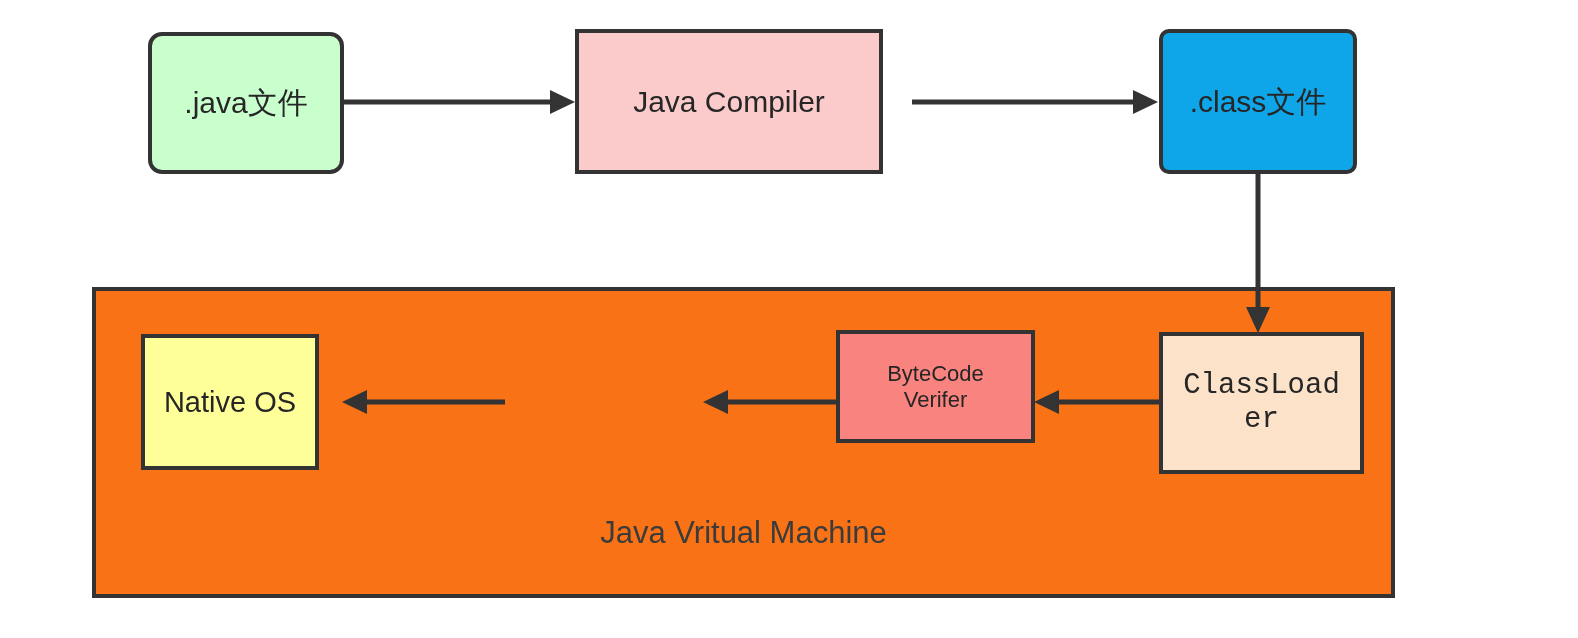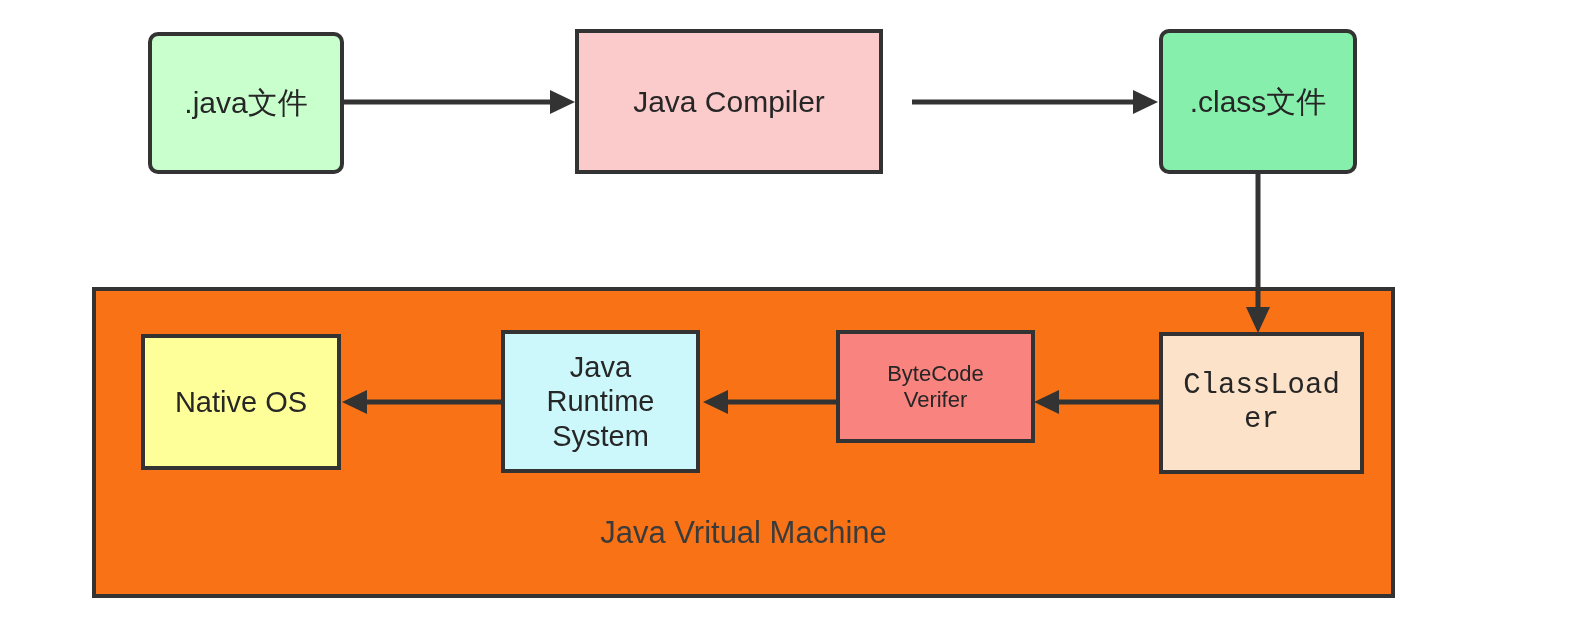--- a/index.html
+++ b/index.html
@@ -26,42 +26,42 @@
     display: flex;
     align-items: center;
     justify-content: center;
     text-align: center;
     color: #262626;
     line-height: 1.18;
     white-space: pre-line;
   }
   .node.rounded { border-radius: 10px; }
 
-  #node-java-file     { left:148px; top:32px;  width:196px; height:142px; background:#c8ffcd; font-size:30px; }
+  #node-java-file     { left:148px; top:32px;  width:196px; height:142px; background:#c8ffcd; font-size:30px;border-radius:14px; }
   #node-java-compiler { left:575px; top:29px;  width:308px; height:145px; background:#fbcbcb; font-size:30px; }
-  #node-class-file    { left:1159px;top:29px;  width:198px; height:145px; background:#86efac; font-size:30px; }
+  #node-class-file    { left:1159px;top:29px;  width:198px; height:145px; background:#0ea5e9; font-size:30px; }
 
   #container-jvm {
     position: absolute;
     left: 92px; top: 287px;
     width: 1303px; height: 311px;
     box-sizing: border-box;
     border: 4px solid #333333;
     background: #f97316;
   }
   #jvm-label {
     position: absolute;
     left: 0; right: 0;
     top: 224px;
     text-align: center;
     font-size: 31px;
     color: #3b3b3b;
   }
 
-  #node-native-os     { left:141px; top:334px; width:200px; height:136px; background:#ffff99; font-size:29px; }
+  #node-native-os     { left:141px; top:334px; width:178px; height:136px; background:#ffff99; font-size:29px; }
   #node-runtime       { left:501px; top:330px; width:199px; height:143px; background:#ccf7fb; font-size:29px; }
   #node-verifier      { left:836px; top:330px; width:199px; height:113px; background:#f8837f; font-size:22px; }
   #node-classloader   { left:1159px;top:332px; width:205px; height:142px; background:#fce2c8; font-size:29px;font-family:Liberation Mono, monospace; }
 
   .edge { position: absolute; }
   .edge svg { display: block; overflow: visible; }
 
   #watermark {
     position: absolute;
     right: 8px;
@@ -123,23 +123,20 @@
   </div>
 
   <div class="node rounded" id="node-java-file">.java文件</div>
 
   <div class="node" id="node-java-compiler">Java Compiler</div>
 
   <div class="node rounded" id="node-class-file">.class文件</div>
 
   <div class="node" id="node-native-os">Native OS</div>
 
-  <div class="node" id="node-runtime">Java
-Runtime
-System</div>
 
   <div class="node" id="node-verifier">ByteCode
 Verifer</div>
 
   <div class="node" id="node-classloader">ClassLoad
 er</div>
 
 
 </div>
 

